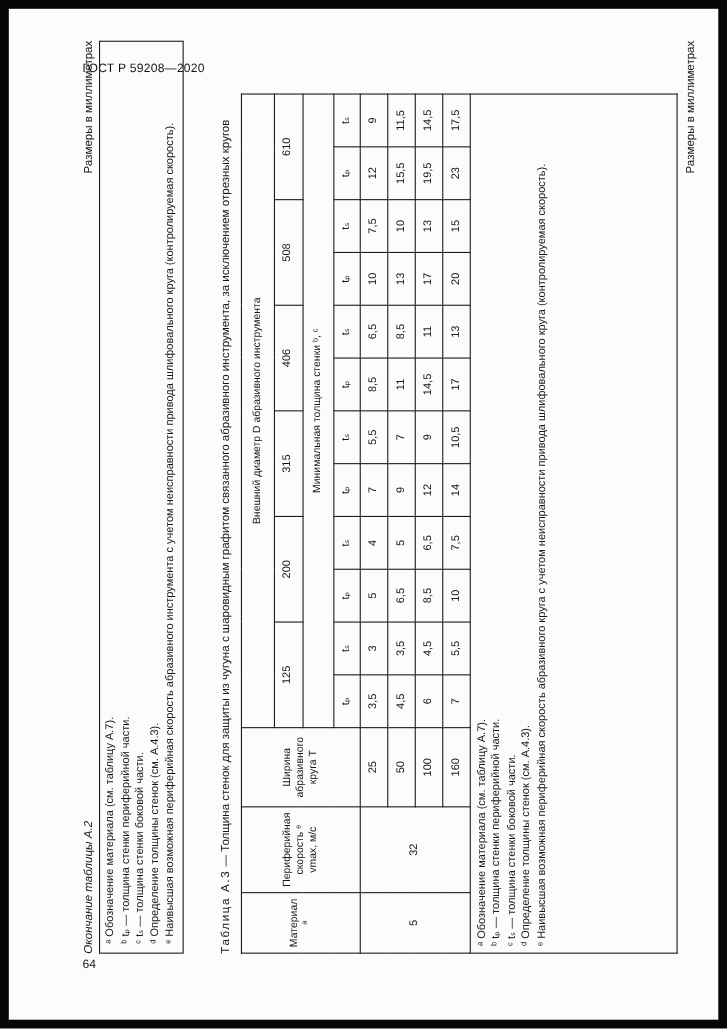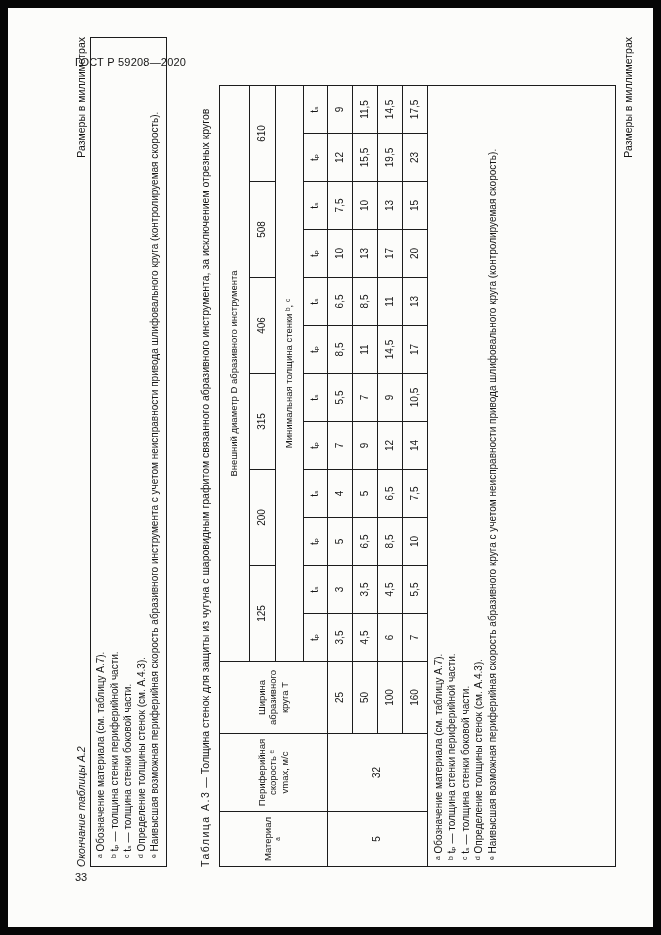--- a/index.html
+++ b/index.html
@@ -35,21 +35,21 @@
   .a3 .notes-cell { height:188px; vertical-align:top; text-align:left; padding:4px 6px; }
   .a3 .notes-cell .fn { font-size:10px; line-height:13.5px; }
   .dims-bottom { margin-top:6px; text-align:right; font-size:10.5px; }
 </style>
 </head>
 <body>
 
 <div class="page">
 
   <div class="doc-header">ГОСТ Р 59208—2020</div>
-  <div class="page-number">33</div>
+  <div class="page-number">64</div>
 
   <div class="rot-wrap">
     <div class="landscape">
 
       <div class="topline">
         <span class="a2-label">Окончание таблицы А.2</span>
         <span class="dims">Размеры в миллиметрах</span>
       </div>
 
       <div class="a2-notes" id="a2-notes">

